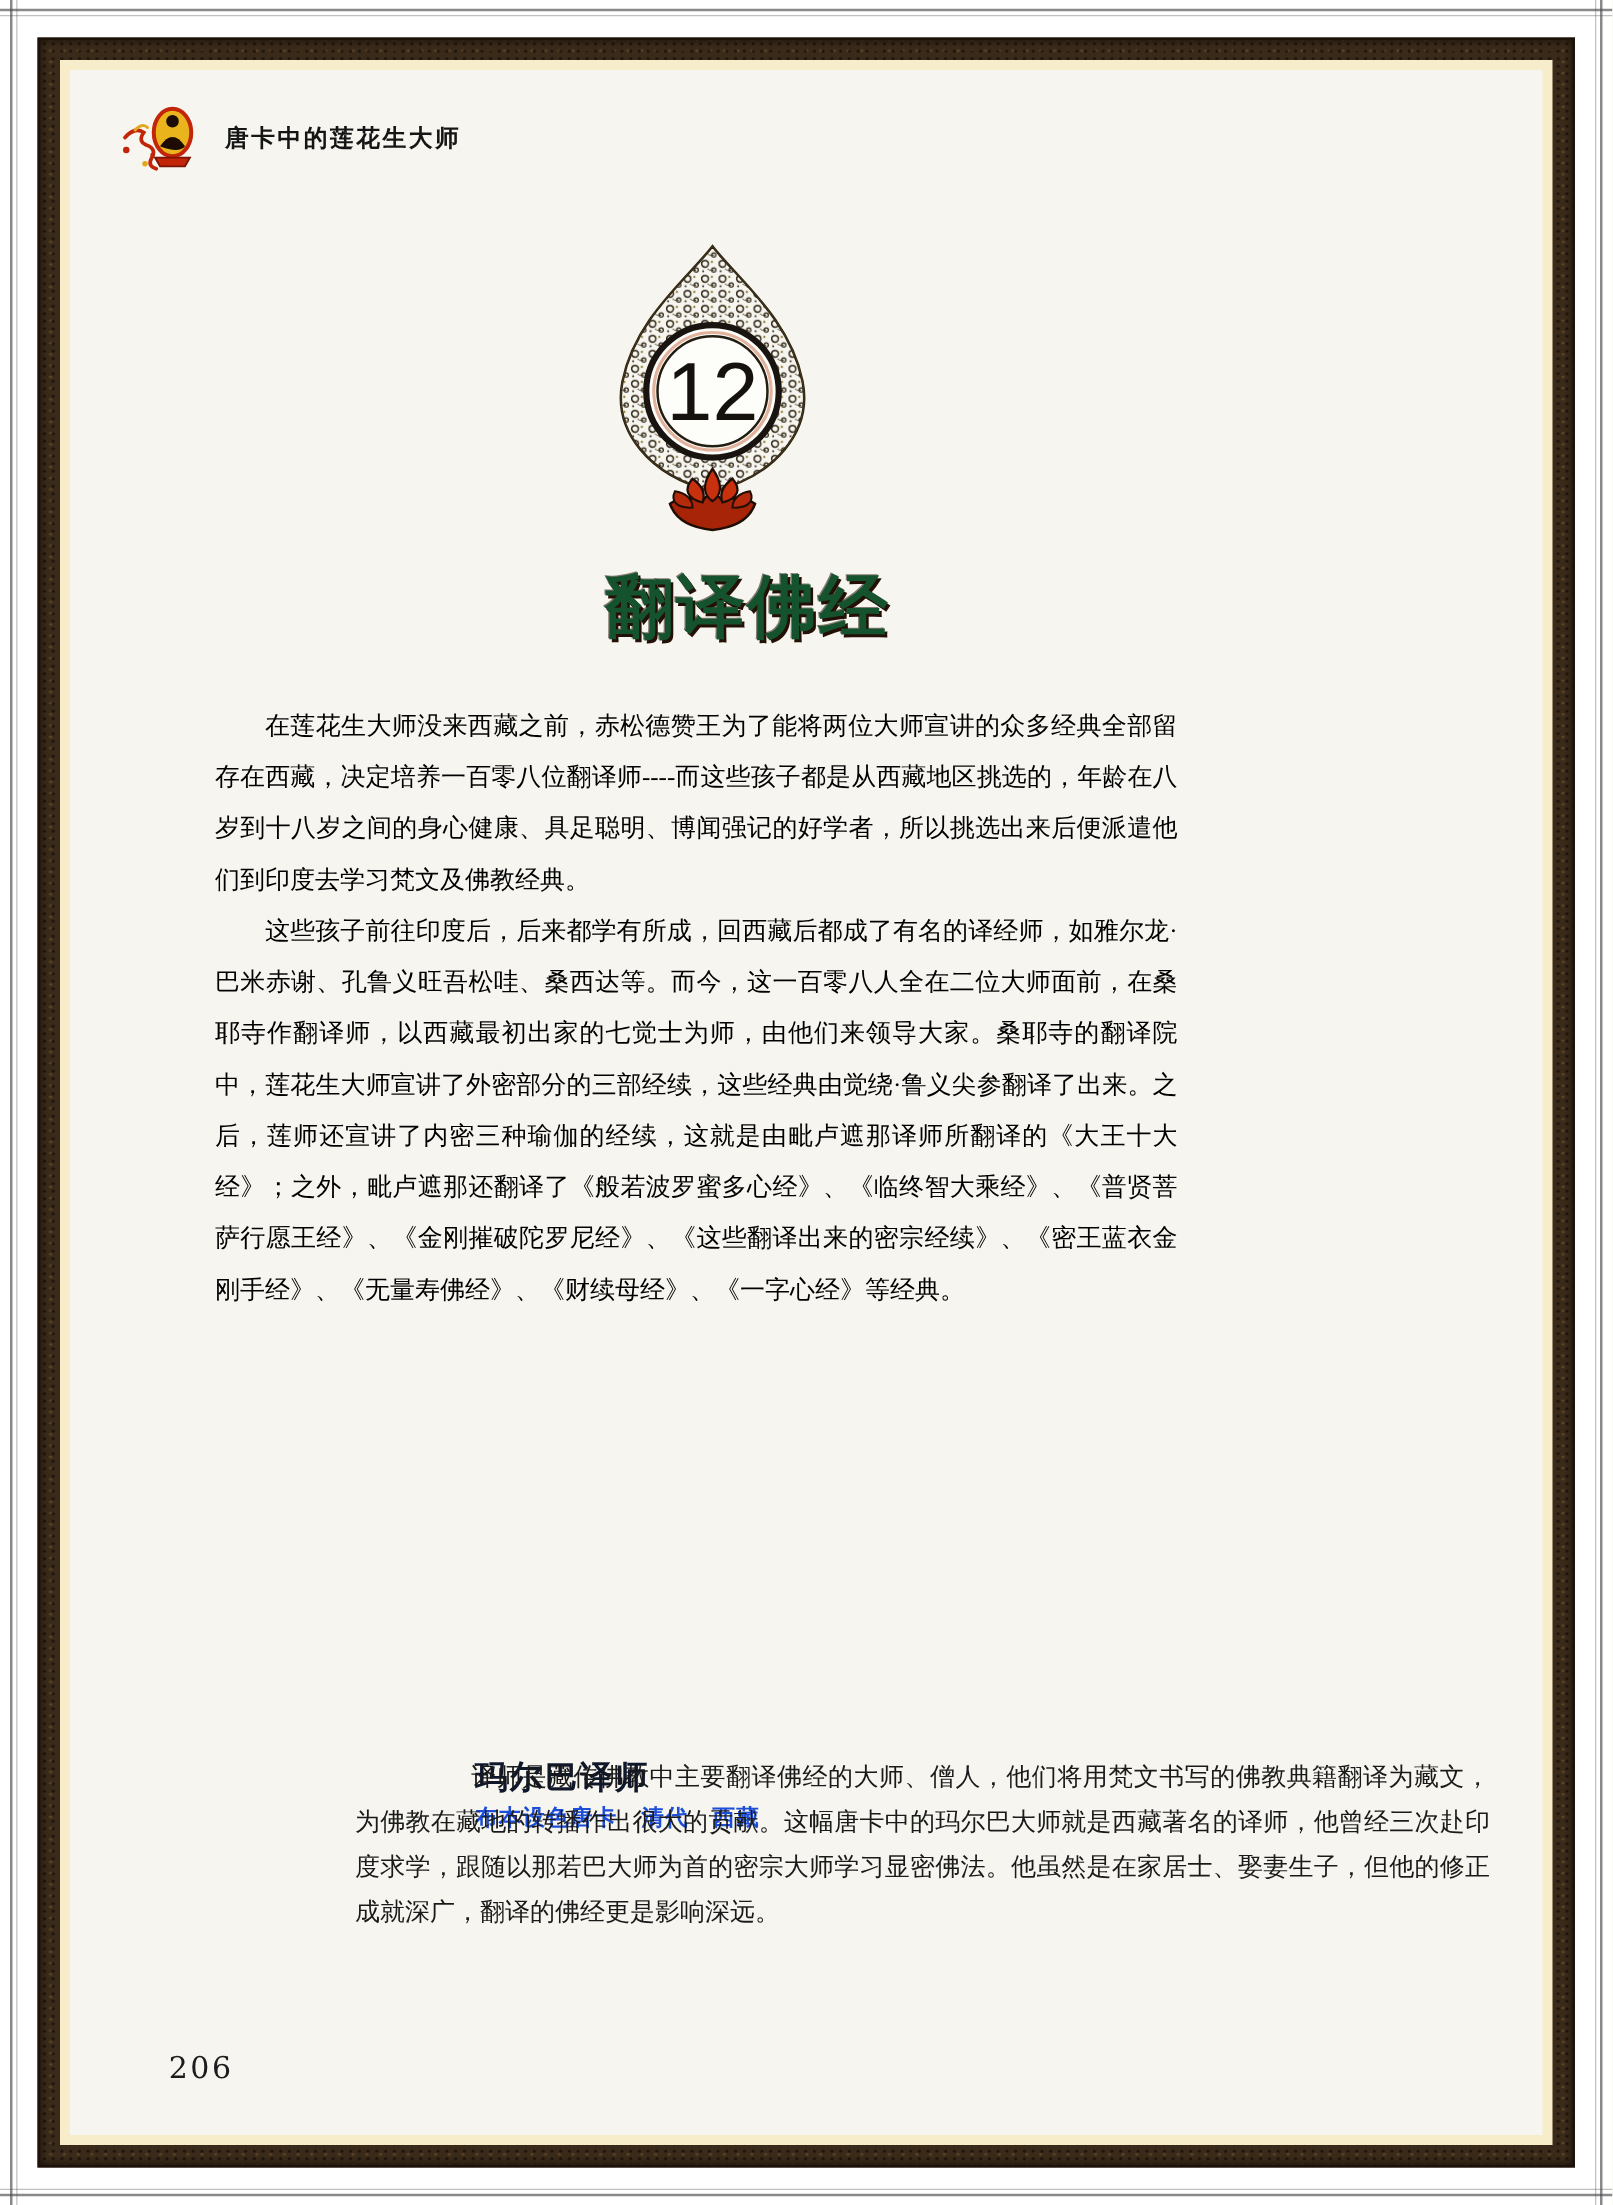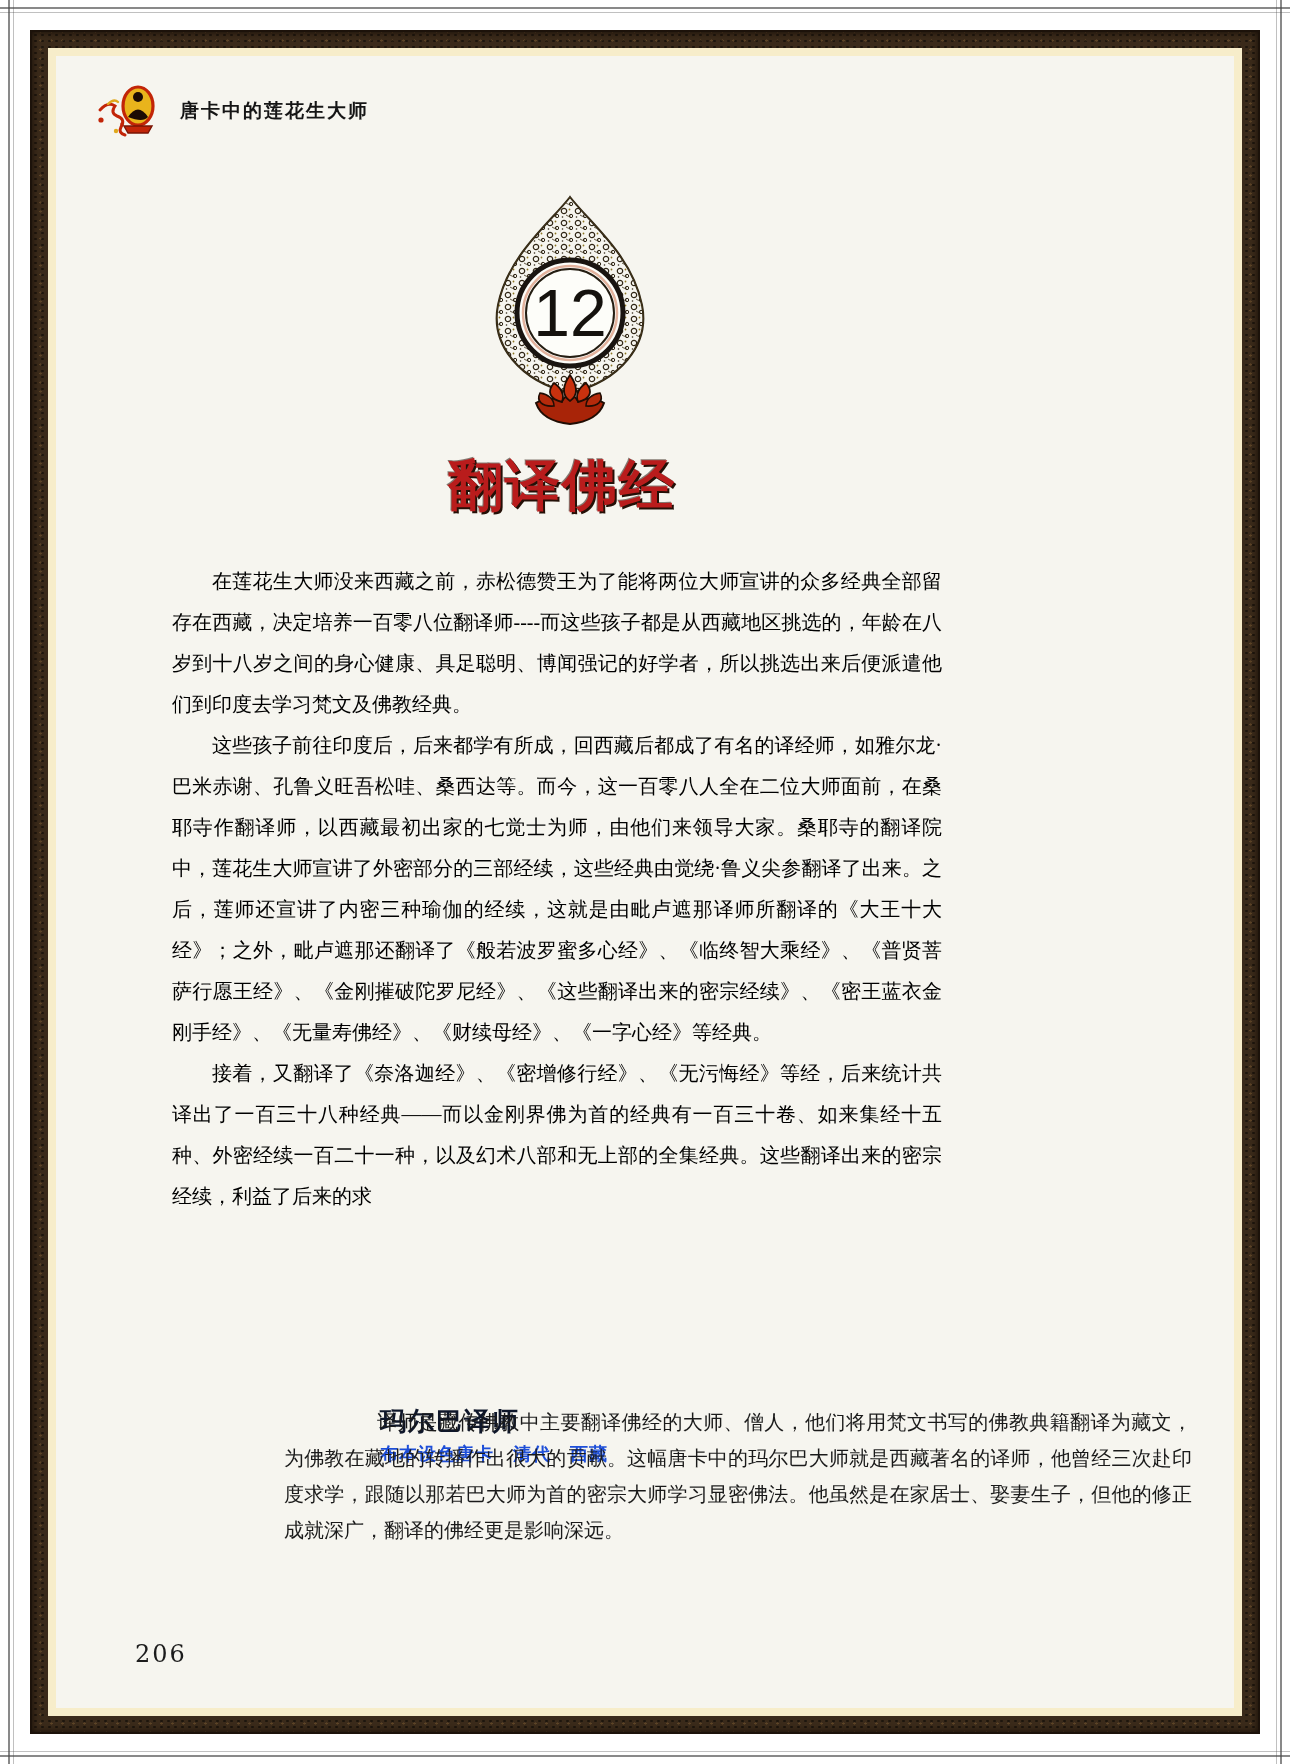--- a/index.html
+++ b/index.html
@@ -37,23 +37,23 @@
   
   .ornament{position:absolute;left:434px;top:139px;width:160px;height:232px;}
   .ornament svg{display:block;width:100%;height:100%;}
   .medallion-number{
     font-family:"Liberation Sans","DejaVu Sans",sans-serif;
     font-size:66px;font-weight:500;fill:#15120e;
   }
 
   
   .chapter-title{
-    position:absolute;left:392px;top:393px;width:300px;
+    position:absolute;left:392px;top:393px;width:300px;text-align:center;
     font-family:"Liberation Sans","DejaVu Sans",sans-serif;
-    font-size:55px;font-weight:700;letter-spacing:2px;color:#b91c1c;
+    font-size:55px;font-weight:700;letter-spacing:2px;color:#14532d;
     text-shadow:2px 2px 0 #241007,-1px -1px 0 rgba(36,16,7,.55);
     white-space:nowrap;
   }
 
   
   .body-text{
     position:absolute;left:116px;top:505px;width:770px;
     font-size:20px;line-height:41px;color:#000000;
     text-align:justify;
   }
@@ -147,21 +147,20 @@
         <path d="M68,22 C72,30 66,36 54,35 C54,28 60,23 68,22 Z" fill="#b52a0b" stroke="#200d04" stroke-width="1.6"></path>
       </g>
     </svg>
   </div>
 
   <div class="chapter-title">翻译佛经</div>
 
   <div class="body-text">
     <p>在莲花生大师没来西藏之前，赤松德赞王为了能将两位大师宣讲的众多经典全部留存在西藏，决定培养一百零八位翻译师----而这些孩子都是从西藏地区挑选的，年龄在八岁到十八岁之间的身心健康、具足聪明、博闻强记的好学者，所以挑选出来后便派遣他们到印度去学习梵文及佛教经典。</p>
     <p>这些孩子前往印度后，后来都学有所成，回西藏后都成了有名的译经师，如雅尔龙·巴米赤谢、孔鲁义旺吾松哇、桑西达等。而今，这一百零八人全在二位大师面前，在桑耶寺作翻译师，以西藏最初出家的七觉士为师，由他们来领导大家。桑耶寺的翻译院中，莲花生大师宣讲了外密部分的三部经续，这些经典由觉绕·鲁义尖参翻译了出来。之后，莲师还宣讲了内密三种瑜伽的经续，这就是由毗卢遮那译师所翻译的《大王十大经》；之外，毗卢遮那还翻译了《般若波罗蜜多心经》、《临终智大乘经》、《普贤菩萨行愿王经》、《金刚摧破陀罗尼经》、《这些翻译出来的密宗经续》、《密王蓝衣金刚手经》、《无量寿佛经》、《财续母经》、《一字心经》等经典。</p>
-    <p>接着，又翻译了《奈洛迦经》、《密增修行经》、《无污悔经》等经，后来统计共译出了一百三十八种经典——而以金刚界佛为首的经典有一百三十卷、如来集经十五种、外密经续一百二十一种，以及幻术八部和无上部的全集经典。这些翻译出来的密宗经续，利益了后来的求</p>
   </div>
 
   <div class="caption-title">玛尔巴译师</div>
   <div class="caption-subtitle">布本设色唐卡　清代　西藏</div>
   <p class="caption-text">译师是藏传佛教中主要翻译佛经的大师、僧人，他们将用梵文书写的佛教典籍翻译为藏文，为佛教在藏地的转播作出很大的贡献。这幅唐卡中的玛尔巴大师就是西藏著名的译师，他曾经三次赴印度求学，跟随以那若巴大师为首的密宗大师学习显密佛法。他虽然是在家居士、娶妻生子，但他的修正成就深广，翻译的佛经更是影响深远。</p>
 
   <div class="page-number">206</div>
 
 </div>
 

